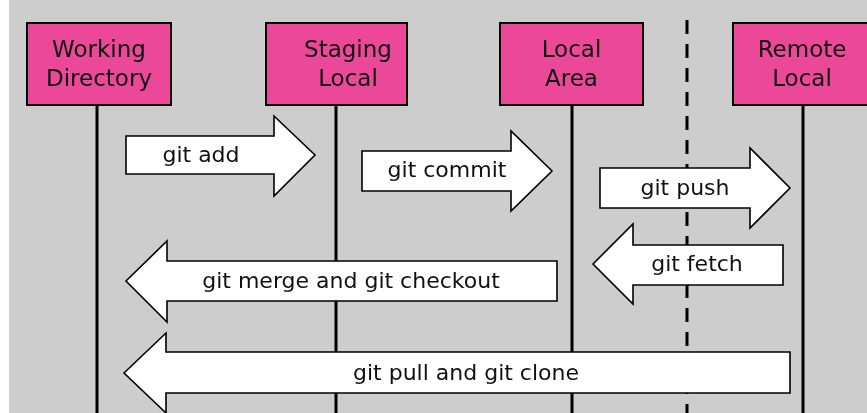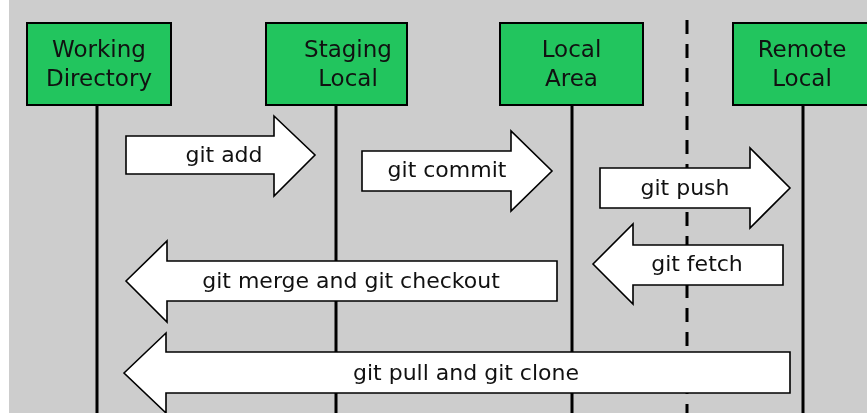--- a/index.html
+++ b/index.html
@@ -1,19 +1,19 @@
 <!DOCTYPE html>
 <html><head>
 <meta charset="utf-8">
 <style>
   html, body { margin: 0; padding: 0; }
   body { width: 867px; height: 413px; overflow: hidden; background: #ffffff; position: relative; font-family: "DejaVu Sans", sans-serif; }
   #canvas { position: absolute; left: 9px; top: 0; width: 858px; height: 413px; background: #cdcdcd; }
   svg { position: absolute; left: 0; top: 0; }
-  .box { position: absolute; background: #22c55e; border: 2px solid #000; box-sizing: border-box; display: flex; flex-direction: column; align-items: center; justify-content: center; text-align: center; font-size: 23px; line-height: 29px; color: #111; }
+  .box { position: absolute; background: #ec4899; border: 2px solid #000; box-sizing: border-box; display: flex; flex-direction: column; align-items: center; justify-content: center; text-align: center; font-size: 23px; line-height: 29px; color: #111; }
   .box span { display: block; }
   .lbl { position: absolute; font-size: 22px; color: #111; white-space: nowrap; text-align: center; line-height: 26px; }
 </style>
 </head>
 <body>
 
 <div id="canvas"></div>
 
 <svg width="867" height="413">
 
@@ -41,18 +41,18 @@
 </div>
 <div class="box" style="left:499px;top:22px;width:145px;height:84px;">
   <span>Local</span>
   <span>Area</span>
 </div>
 <div class="box" style="left:732px;top:22px;width:140px;height:84px;">
   <span>Remote</span>
   <span>Local</span>
 </div>
 
-<div class="lbl" style="left:139px;top:142px;width:170px;">git add</div>
+<div class="lbl" style="left:116px;top:142px;width:170px;">git add</div>
 <div class="lbl" style="left:362px;top:157px;width:170px;">git commit</div>
 <div class="lbl" style="left:600px;top:175px;width:170px;">git push</div>
 <div class="lbl" style="left:612px;top:251px;width:170px;">git fetch</div>
 <div class="lbl" style="left:146px;top:268px;width:410px;">git merge and git checkout</div>
 <div class="lbl" style="left:146px;top:360px;width:640px;">git pull and git clone</div>
 
 </body></html>

